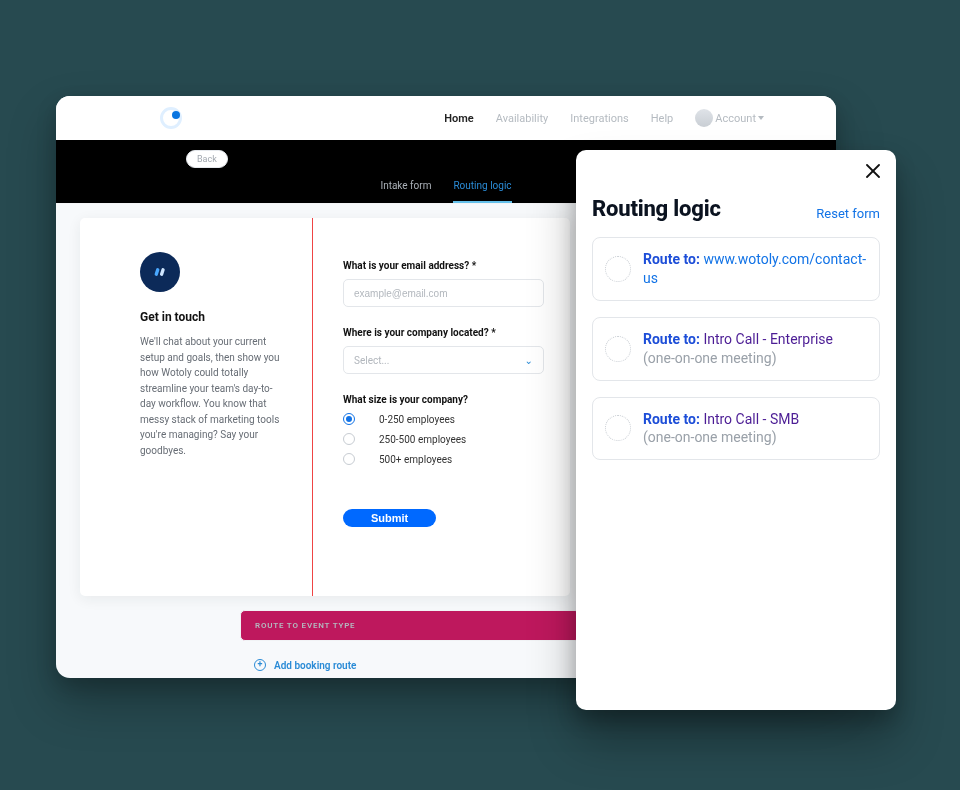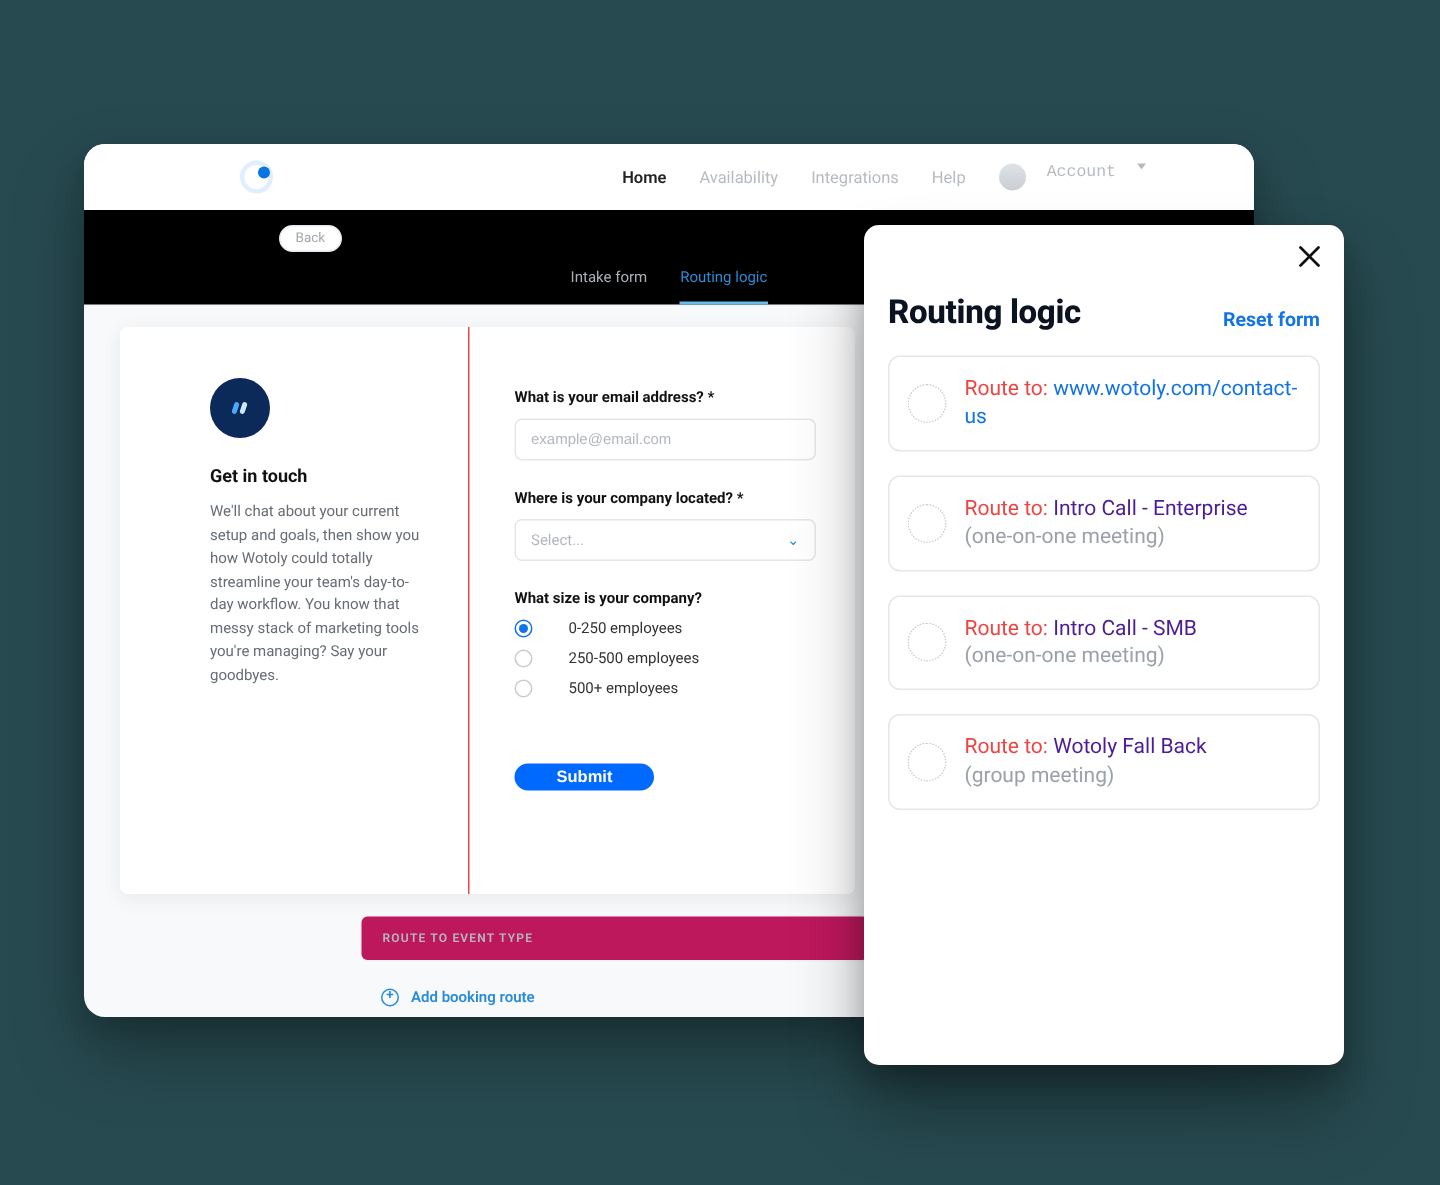--- a/index.html
+++ b/index.html
@@ -43,21 +43,21 @@
   }
   .nav {
     display: flex;
     gap: 22px;
     font-size: 11px;
     color: #b5bbc1;
     align-items: center;
     margin-right: 56px;
   }
   .nav .active { color: #222; font-weight: 600; }
-  .account-item { display:flex; align-items:flex-start; gap:14px;font-family:Liberation Mono, monospace; }
+  .account-item { display:flex; align-items:center; gap:2px; }
   .avatar {
     width: 18px; height:18px; border-radius:50%;
     background: linear-gradient(#dfe3e8, #c9ced4);
     display:inline-block;
   }
   .chevron-down {
     width:0;height:0;
     border-left:3px solid transparent;
     border-right:3px solid transparent;
     border-top:4px solid #b5bbc1;
@@ -217,39 +217,39 @@
   }
   .panel-close {
     position:absolute; right:12px; top:10px;
     width:22px;height:22px;
     display:flex;align-items:center;justify-content:center;
     color:#222;
     cursor:pointer;
   }
   .panel-header { display:flex; justify-content:space-between; align-items:flex-end; margin-top:32px; margin-bottom:16px; }
   .panel-title { font-size:22px; font-weight:800; color:#0b1320; letter-spacing:-0.2px; }
-  .panel-reset { font-size:13px; color:#1273e6; font-weight:700; cursor:pointer;}
+  .panel-reset { font-size:13px; color:#1273e6; font-weight:400; cursor:pointer;}
 
   .route-card {
     border:1px solid #e3e6ea;
     border-radius:8px;
     padding: 12px 12px 12px 12px;
     display:flex;
     align-items:center;
     gap:12px;
     margin-bottom:16px;
     background:#fff;
   }
   .dotted-circle {
     width:26px; height:26px; border-radius:50%;
     border:1.5px dotted #c7ccd2;
     flex-shrink:0;
   }
   .route-text { font-size:14px; line-height:1.35; }
-  .route-label { font-weight:400; color:#ef4444; }
+  .route-label { font-weight:700; color:#1d4ed8; }
   .route-dest-link { color:#1273e6; font-weight:400; }
   .route-dest-text { color:#4c1d95; font-weight:400; }
   .route-sub { color:#9aa1a9; font-size:14px; }
 </style>
 </head>
 <body>
 
 <div class="scene">
 
   <div class="app-window">
@@ -368,25 +368,15 @@
       <div class="dotted-circle"></div>
       <div class="route-text">
         <div>
           <span class="route-label">Route to:</span>
           <span class="route-dest-text">Intro Call - SMB</span>
         </div>
         <div class="route-sub">(one-on-one meeting)</div>
       </div>
     </div>
 
-    <div class="route-card">
-      <div class="dotted-circle"></div>
-      <div class="route-text">
-        <div>
-          <span class="route-label">Route to:</span>
-          <span class="route-dest-text">Wotoly Fall Back</span>
-        </div>
-        <div class="route-sub">(group meeting)</div>
-      </div>
-    </div>
   </div>
 
 </div>
 
 </body></html>

